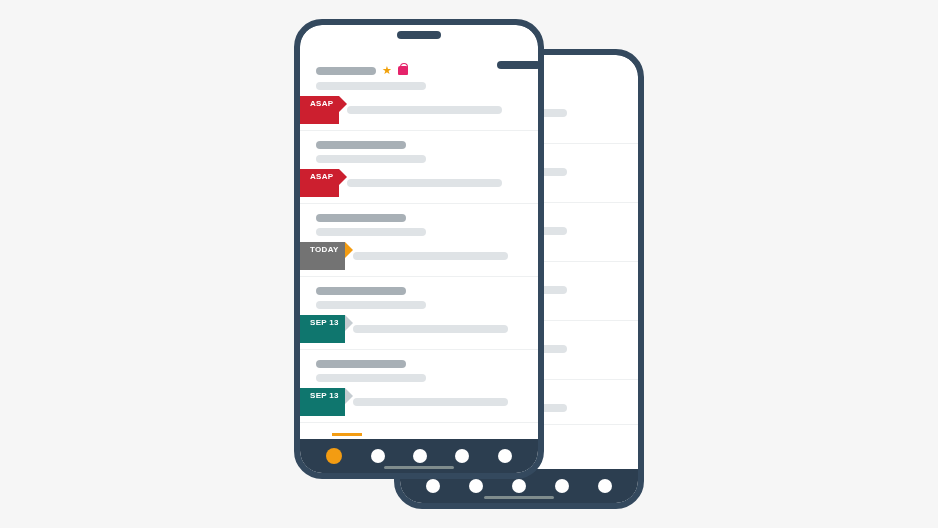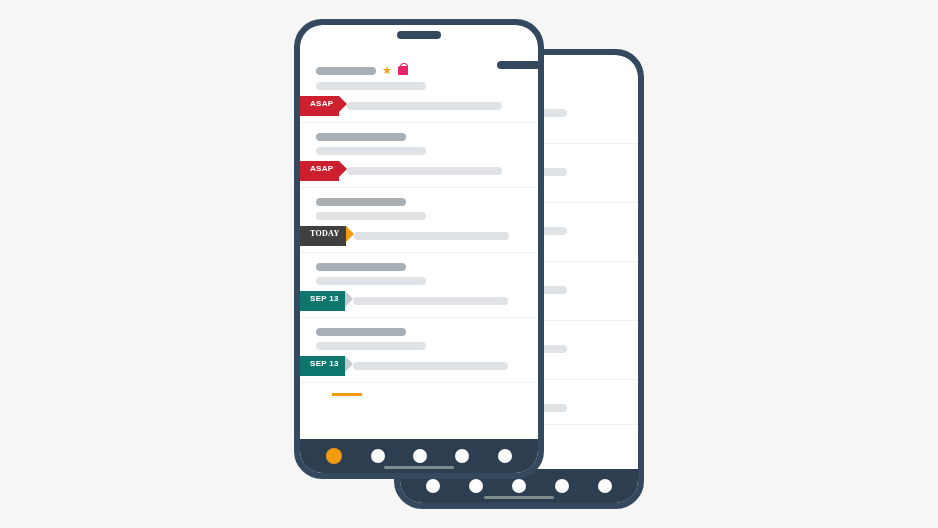--- a/index.html
+++ b/index.html
@@ -93,41 +93,41 @@
     margin-bottom: 6px;
   }
   .tag-line {
     display: flex;
     align-items: center;
     gap: 8px;
     margin-left: -16px;
   }
   .tag {
     position: relative;
-    height: 20px;
+    height: 28px;
     line-height: 16px;
     color: #fff;
     font-size: 8px;
     font-weight: 700;
     padding: 0 6px 0 10px;
     letter-spacing: 0.3px;
     text-align: right;
   }
   .tag::after {
     content: "";
     position: absolute;
     right: -8px;
     top: 0;
     width: 0; height: 0;
     border-top: 8px solid transparent;
     border-bottom: 8px solid transparent;
   }
   .tag.asap { background: #cc1f2f; }
   .tag.asap::after { border-left: 8px solid #cc1f2f; }
-  .tag.today { background: #404040; font-family: Liberation Serif, serif; }
+  .tag.today { background: #737373; }
   .tag.today::after { border-left: 8px solid #f39c12; }
   .tag.date { background: #0f766e; color:#fff; }
   .tag.date::after { border-left: 8px solid #c5ccd1; }
   .star-icon { color: #f1a10a; font-size: 11px; line-height:1; }
   .bag-icon {
     width: 10px; height: 9px;
     background: #e5246b;
     border-radius: 2px 2px 1px 1px;
     position: relative;
   }

